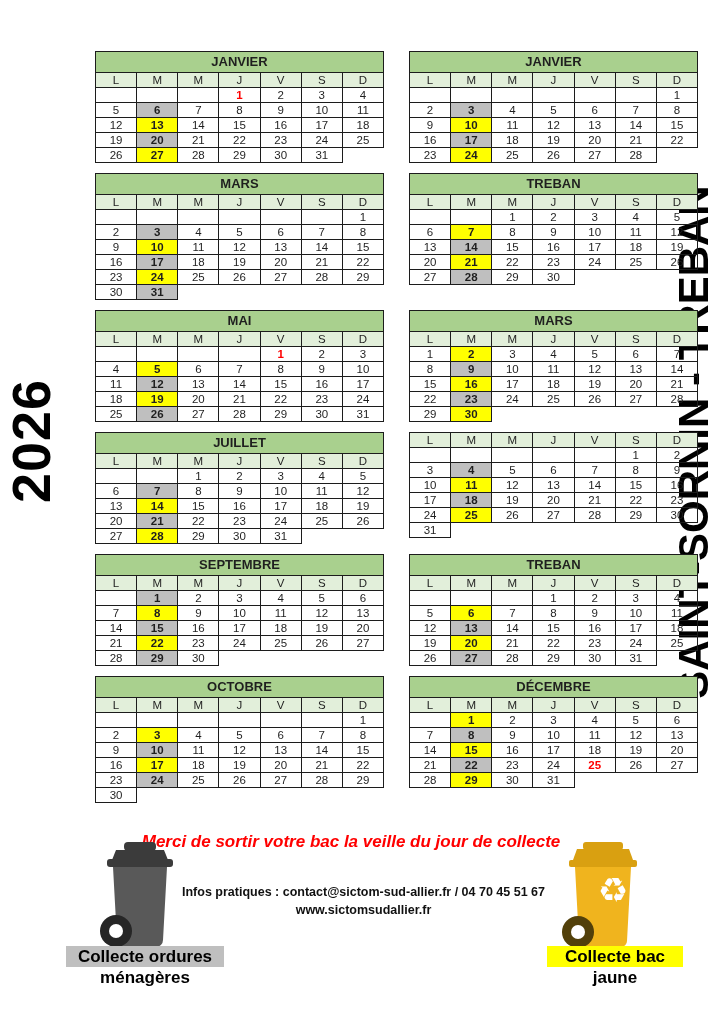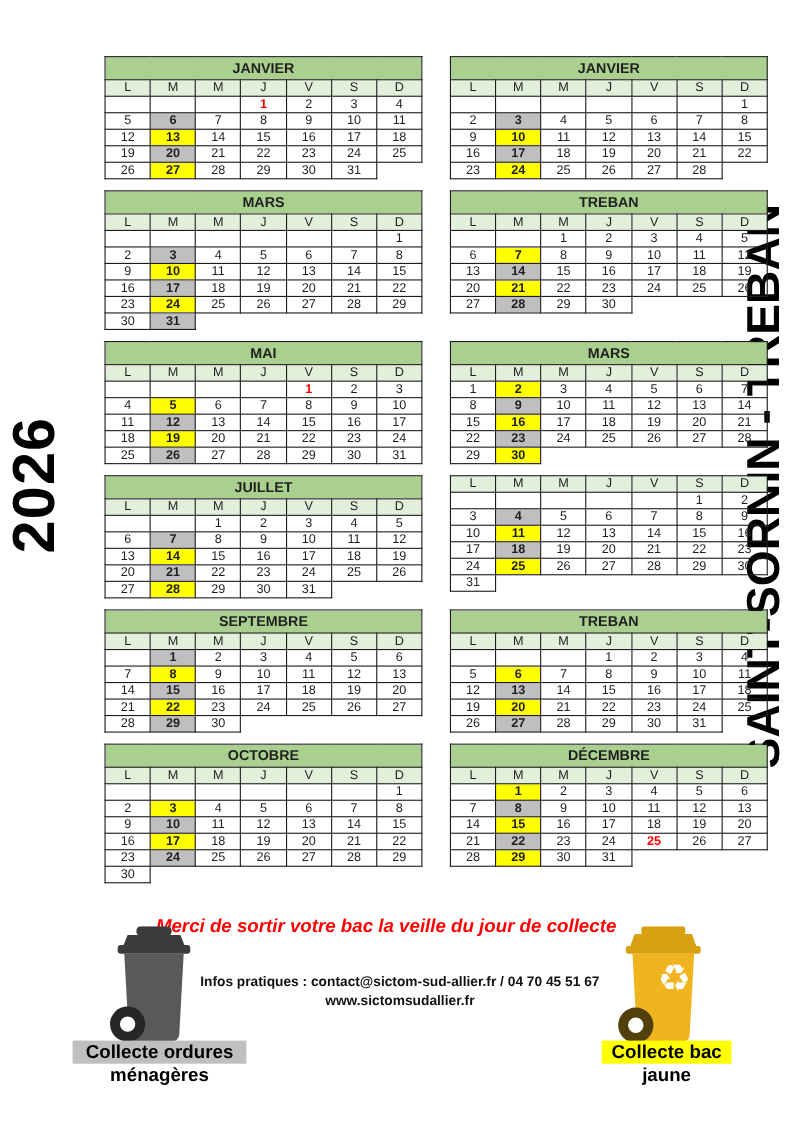--- a/index.html
+++ b/index.html
@@ -48,21 +48,21 @@
   }
   .website{
     position:absolute;top:903px;left:0;width:727px;text-align:center;
     font-weight:bold;font-size:12.5px;color:#111;
   }
   .legend{
     position:absolute;top:946px;height:21px;line-height:21px;text-align:center;
     font-weight:bold;font-size:17px;color:#000;
   }
   .legend-gray{left:66px;width:158px;background:var(--collecte-gray,#BFBFBF);}
-  .legend-yellow{left:547px;width:118px;background:var(--collecte-jaune,#FFFF00);}
+  .legend-yellow{left:547px;width:136px;background:var(--collecte-jaune,#FFFF00);}
   
   .bin{position:absolute;width:100px;height:106px;}
   .bin-gray{left:90px;top:842px;}
   .bin-yellow{left:553px;top:842px;}
   .bin-gray .lid{fill:var(--bin-gray-dark,#3b3b3b);}
   .bin-gray .body{fill:var(--bin-gray,#595959);}
   .bin-gray .wheel{fill:#262626;}
   .bin-yellow .lid{fill:var(--bin-yellow-dark,#D9A011);}
   .bin-yellow .body{fill:var(--bin-yellow,#F0B41E);}
   .bin-yellow .wheel{fill:#52400a;}

